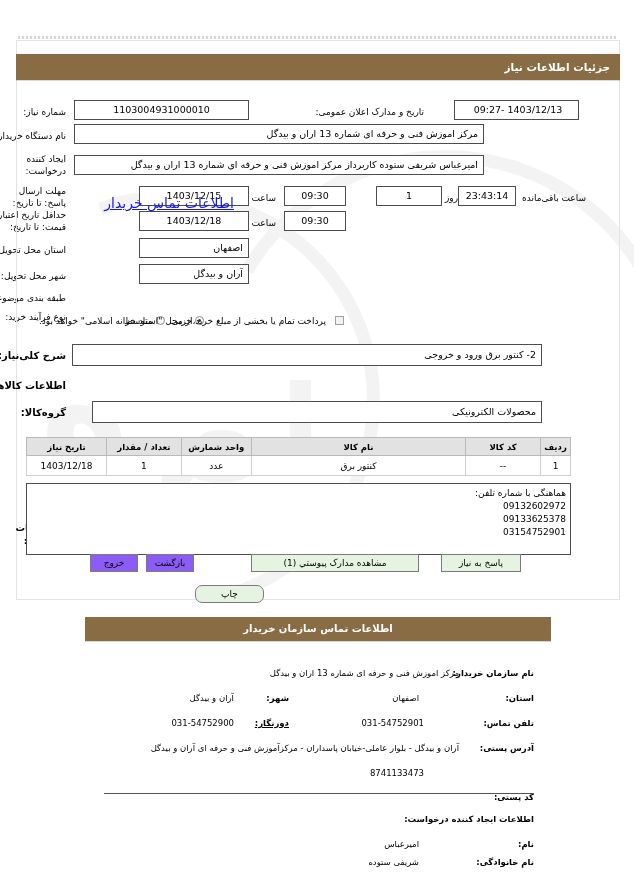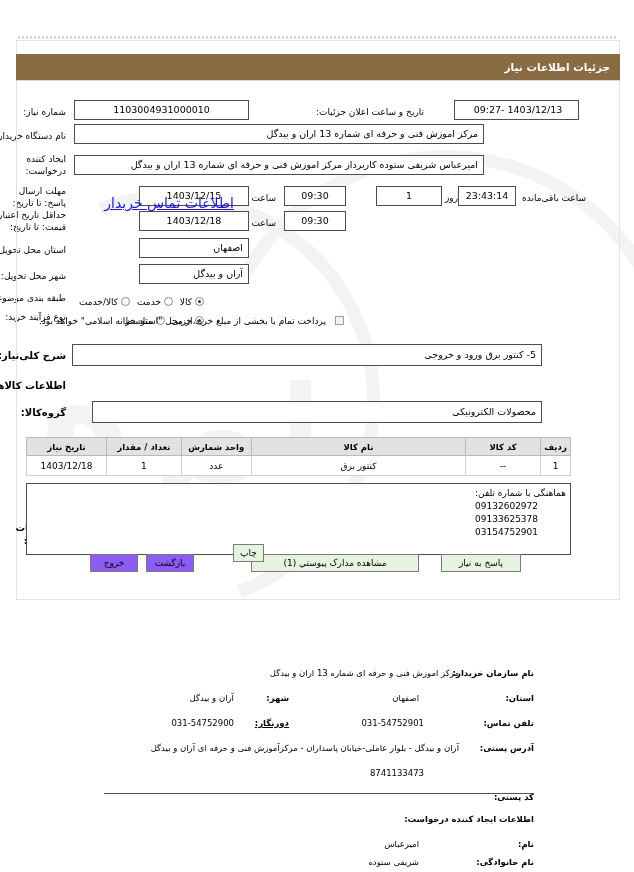--- a/index.html
+++ b/index.html
@@ -176,21 +176,21 @@
     left: 26px; top: 483px; width: 545px; height: 72px;
     border: 1px solid #4d4d4d;
     background: #fff;
     z-index: 3;
   }
   .note-txt {
     position: absolute;
     right: 4px; top: 3px;
     font-size: 9px;
     line-height: 13px;
-    text-align: left;
+    text-align: right;
     white-space: pre-line;
     direction: rtl;
   }
   .note-lbl {
     position: absolute;
     right: 576px; top: 521px;
     width: 46px;
     font-size: 9.5px;
     font-weight: bold;
     line-height: 13px;
@@ -248,21 +248,21 @@
     <div class="wm-txt" style="left:280px; top:60px; font-size:120px;">ا</div>
   </div>
 
   <div class="top-dots"></div>
   <div class="frame"></div>
 
   <div class="bar" id="bar-main">جزئیات اطلاعات نیاز</div>
 
   <div class="lbl" style="right:568px; top:106px;">شماره نیاز:</div>
   <div class="fld ctr" style="right:385px; top:100px; width:175px;text-align:center;">1103004931000010</div>
-  <div class="inl" style="right:210px; top:106px;">تاریخ و ساعت اعلان جزئیات:</div>
+  <div class="inl" style="right:210px; top:106px;">تاریخ و مدارک اعلان عمومی:</div>
   <div class="fld ctr" style="right:55px; top:100px; width:125px;padding-left:8px;">1403/12/13 -09:27</div>
 
   <div class="lbl" style="right:568px; top:130px;">نام دستگاه خریدار:</div>
   <div class="fld" style="right:150px; top:124px; width:410px;">مرکز اموزش فنی و حرفه ای شماره 13 اران و بیدگل</div>
 
   <div class="lbl wrap" style="right:568px; top:153px; width:62px;">ایجاد کننده درخواست:</div>
   <div class="fld" style="right:150px; top:155px; width:410px;">امیرعباس شریفی ستوده کاربرداز مرکز اموزش فنی و حرفه ای شماره 13 اران و بیدگل</div>
   <a class="link" style="right:400px; top:159px;">اطلاعات تماس خریدار</a>
 
   <div class="lbl wrap" style="right:568px; top:185px; width:66px;">مهلت ارسال پاسخ: تا تاریخ:</div>
@@ -279,48 +279,37 @@
   <div class="inl" style="right:358px; top:217px;">ساعت</div>
   <div class="fld ctr" style="right:288px; top:211px; width:62px;">09:30</div>
 
   <div class="lbl" style="right:568px; top:244px;">استان محل تحویل:</div>
   <div class="fld" style="right:385px; top:238px; width:110px;">اصفهان</div>
 
   <div class="lbl" style="right:568px; top:270px;">شهر محل تحویل:</div>
   <div class="fld" style="right:385px; top:264px; width:110px;">آران و بیدگل</div>
 
   <div class="lbl" style="right:568px; top:292px;">طبقه بندی موضوعی:</div>
-  <div class="row" style="right:430px; top:290px;">
-    <span class="opt">
-      <span class="radio on"></span><span>کالا</span>
-    </span>
-    <span class="opt">
-      <span class="radio"></span><span>خدمت</span>
-    </span>
-    <span class="opt">
-      <span class="radio"></span><span>کالا/خدمت</span>
-    </span>
-  </div>
 
   <div class="lbl" style="right:568px; top:311px;">نوع فرآیند خرید:</div>
   <div class="row" style="right:430px; top:309px;">
     <span class="opt">
       <span class="radio on"></span><span>جزیی</span>
     </span>
     <span class="opt">
       <span class="radio"></span><span>متوسط</span>
     </span>
   </div>
   <div class="row" style="right:290px; top:309px;">
     <span class="chk"></span>
     <span class="opt" style="margin-right:4px;text-align:right;">پرداخت تمام یا بخشی از مبلغ خرید،از محل "اسناد خزانه اسلامی" خواهد بود.</span>
   </div>
 
   <div class="sect-title" style="right:568px; top:350px;">شرح کلی‌نیاز:</div>
-  <div class="fld" style="right:92px; top:344px; width:470px; height:22px; line-height:20px;">5-  کنتور برق ورود و خروجی</div>
+  <div class="fld" style="right:92px; top:344px; width:470px; height:22px; line-height:20px;">2-  کنتور برق ورود و خروجی</div>
 
   <div class="sect-title" style="right:568px; top:380px;">اطلاعات کالاهاي موردنیاز</div>
 
   <div class="sect-title" style="right:568px; top:407px;">گروه‌کالا:</div>
   <div class="fld" style="right:92px; top:401px; width:450px; height:22px; line-height:20px;">محصولات  الکترونیکی</div>
 
   <table class="tbl">
     <thead>
       <tr>
         <th style="width:30px;">ردیف</th>
@@ -346,24 +335,25 @@
   <div class="note-lbl">توضیحات خریدار:</div>
   <div class="note-box">
     <div class="note-txt">هماهنگی با شماره تلفن:
 09132602972
 09133625378
 03154752901</div>
   </div>
 
   <div class="btn green" style="right:113px; top:554px; width:80px;">پاسخ به نیاز</div>
   <div class="btn green" style="right:215px; top:554px; width:168px;">مشاهده مدارک پیوستي (1)</div>
-  <div class="btn green" style="right:370px; top:544px; width:31px;">چاپ</div>
+  <div class="btn green" style="right:370px; top:585px; width:69px;border-radius:7px;">چاپ</div>
   <div class="btn red" style="right:440px; top:554px; width:48px;">بازگشت</div>
   <div class="btn red" style="right:496px; top:554px; width:48px;">خروج</div>
 
+  <div class="bar" id="bar-contact">اطلاعات تماس سازمان خریدار</div>
 
   <div class="ci-lbl" style="right:100px; top:668px;">نام سازمان خریدار:</div>
   <div class="ci-val" style="right:175px; top:668px;">مرکز اموزش فنی و حرفه ای شماره 13 اران و بیدگل</div>
 
   <div class="ci-lbl" style="right:100px; top:693px;">استان:</div>
   <div class="ci-val" style="right:215px; top:693px;">اصفهان</div>
   <div class="ci-lbl" style="right:345px; top:693px;">شهر:</div>
   <div class="ci-val" style="right:400px; top:693px;">آران و بیدگل</div>
 
   <div class="ci-lbl" style="right:100px; top:718px;">تلفن تماس:</div>

